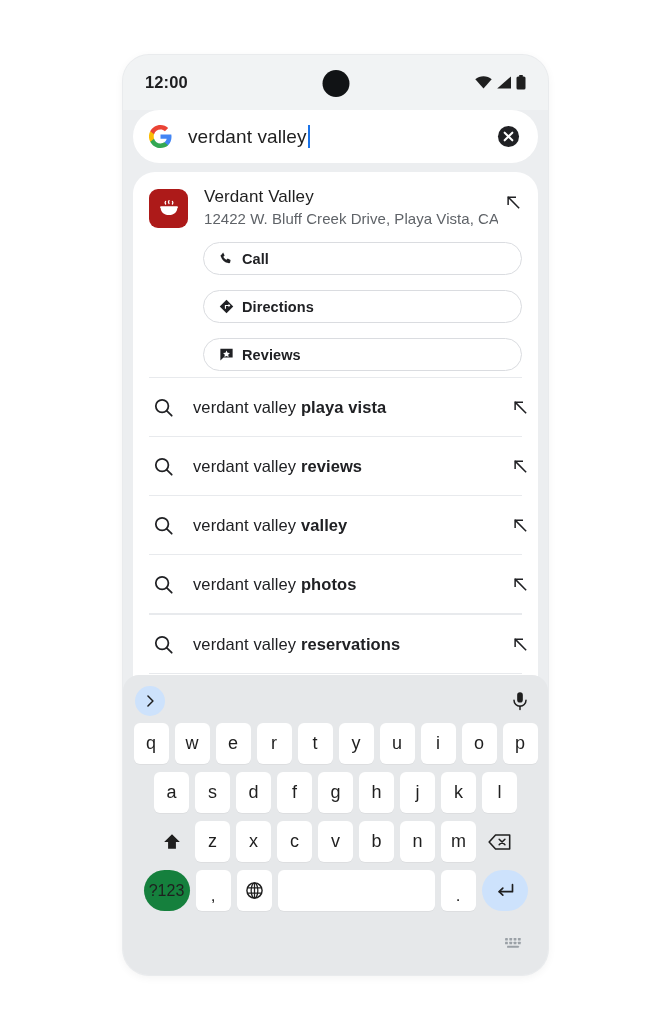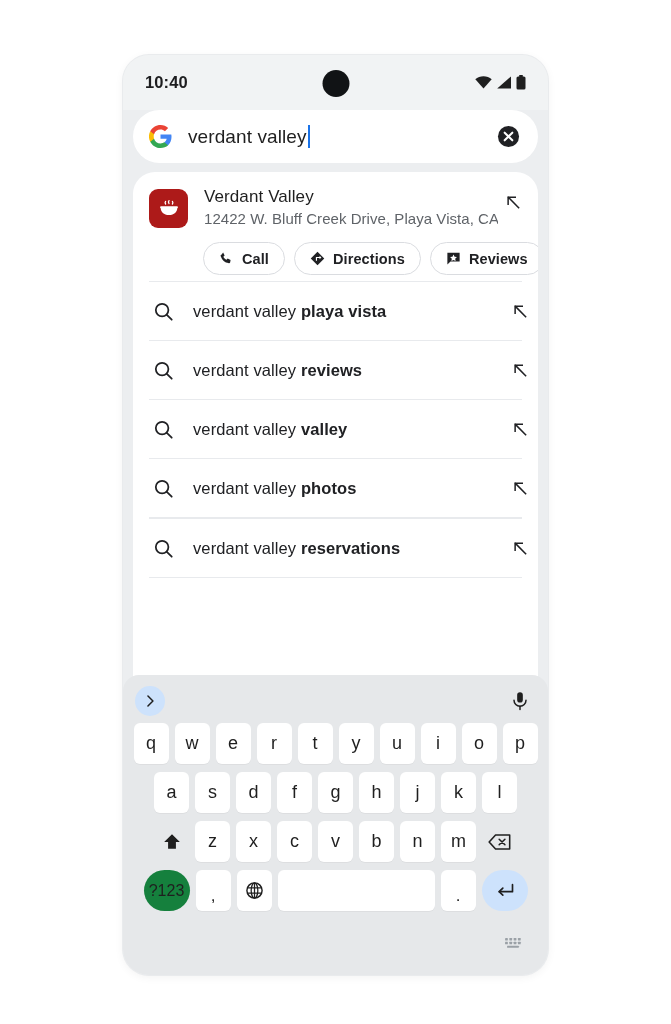--- a/index.html
+++ b/index.html
@@ -147,22 +147,23 @@
     overflow: hidden;
   }
   .arrow-up {
     width: 18px; height: 18px;
     flex: 0 0 auto;
     margin-top: 6px;
     margin-left: 6px;
   }
   .chips {
     display: flex;
-    gap: 9px;
+    gap: 15px;
     margin: 14px 0 0 54px;
+    flex-direction: column;
   }
   .chip {
     height: 33px;
     border: 1px solid #dadce0;
     border-radius: 17px;
     display: flex;
     align-items: center;
     padding: 0 15px;
     background: #fff;
     cursor: pointer;
@@ -290,21 +291,21 @@
   .kb-hide { width: 17px; height: 13px; cursor: pointer; }
   .key-comma span, .key-period span { transform: translateY(5px); display:block; font-size:17px;}
 </style>
 </head>
 <body>
 
 <div class="page">
   <div class="phone">
 
     <div class="status-bar">
-      <div class="status-time">10:40</div>
+      <div class="status-time">12:00</div>
       <div class="status-camera"></div>
       <div class="status-icons">
         <svg class="ico-wifi" viewBox="0 0 17 13">
           <path d="M8.5 12.6 0.3 3.2C2.5 1.3 5.4 0.2 8.5 0.2s6 1.1 8.2 3Z" fill="#1f1f1f"></path>
         </svg>
         <svg class="ico-sig" viewBox="0 0 16 13">
           <path d="M15 0.4v12.2H1.2Z" fill="#1f1f1f"></path>
         </svg>
         <svg class="ico-batt" viewBox="0 0 10 15">
           <rect x="3.2" y="0" width="3.6" height="1.9" rx=".5" fill="#1f1f1f"></rect>

